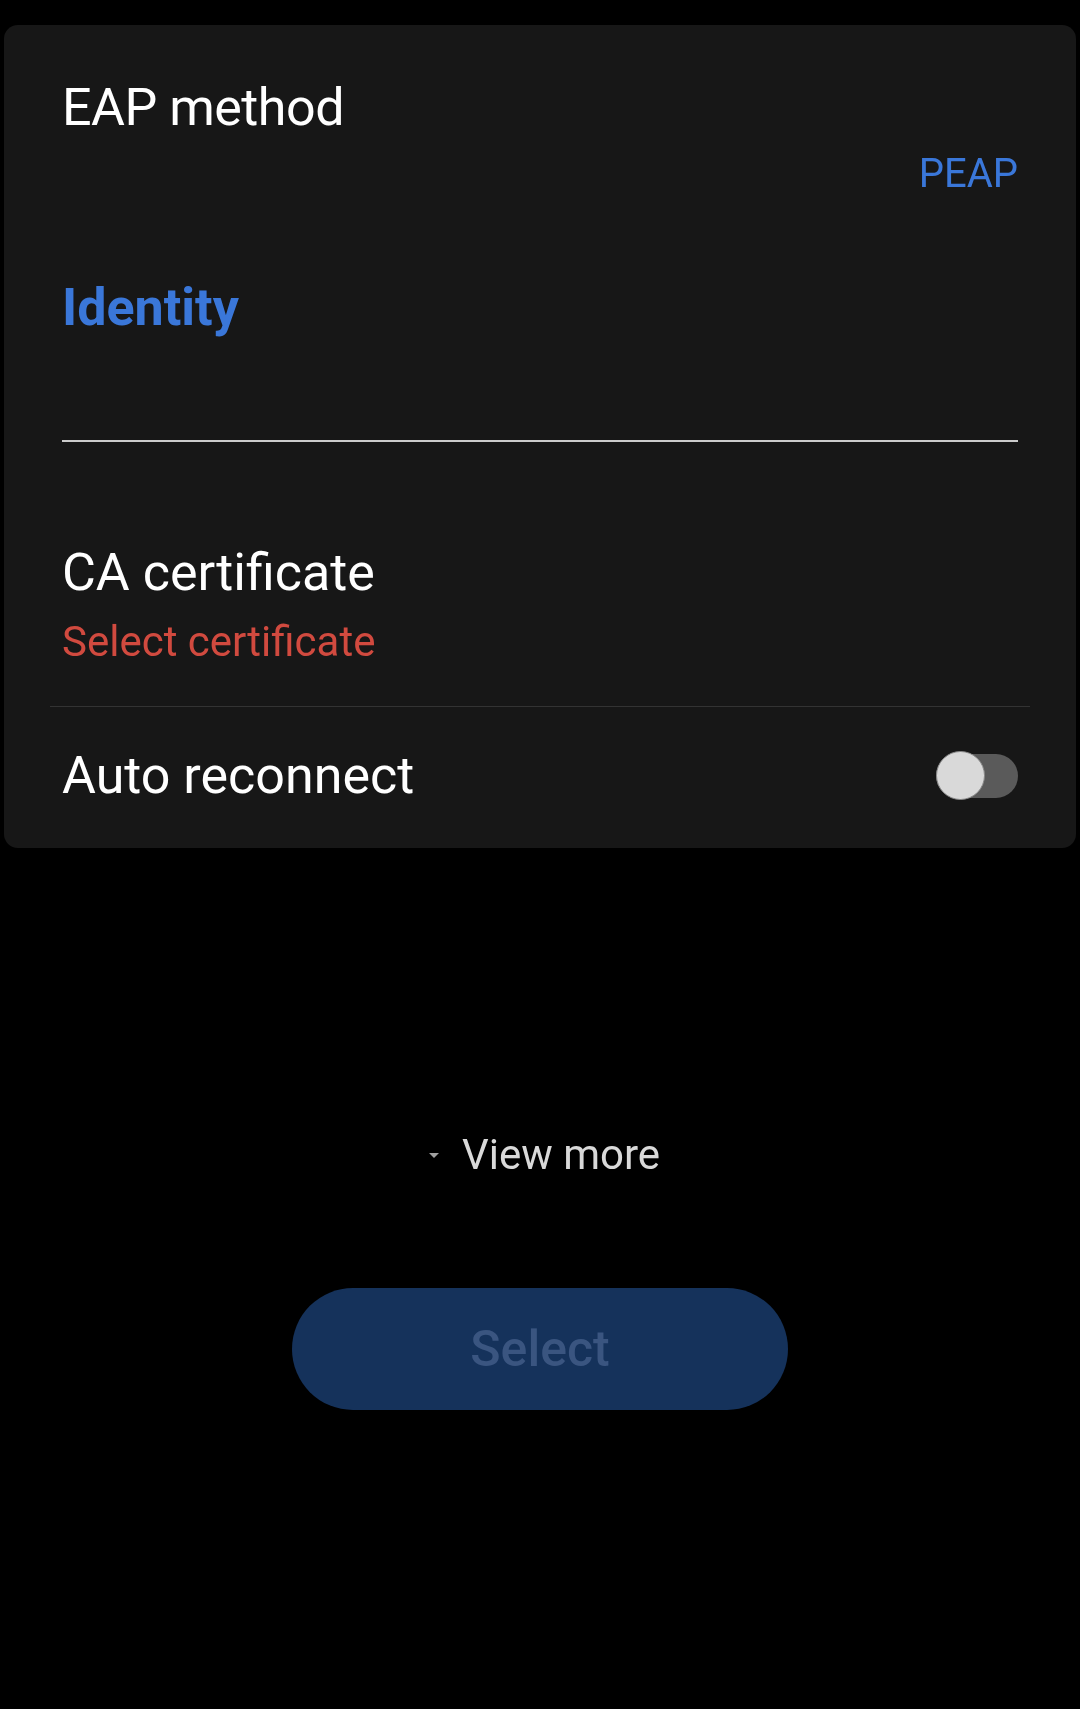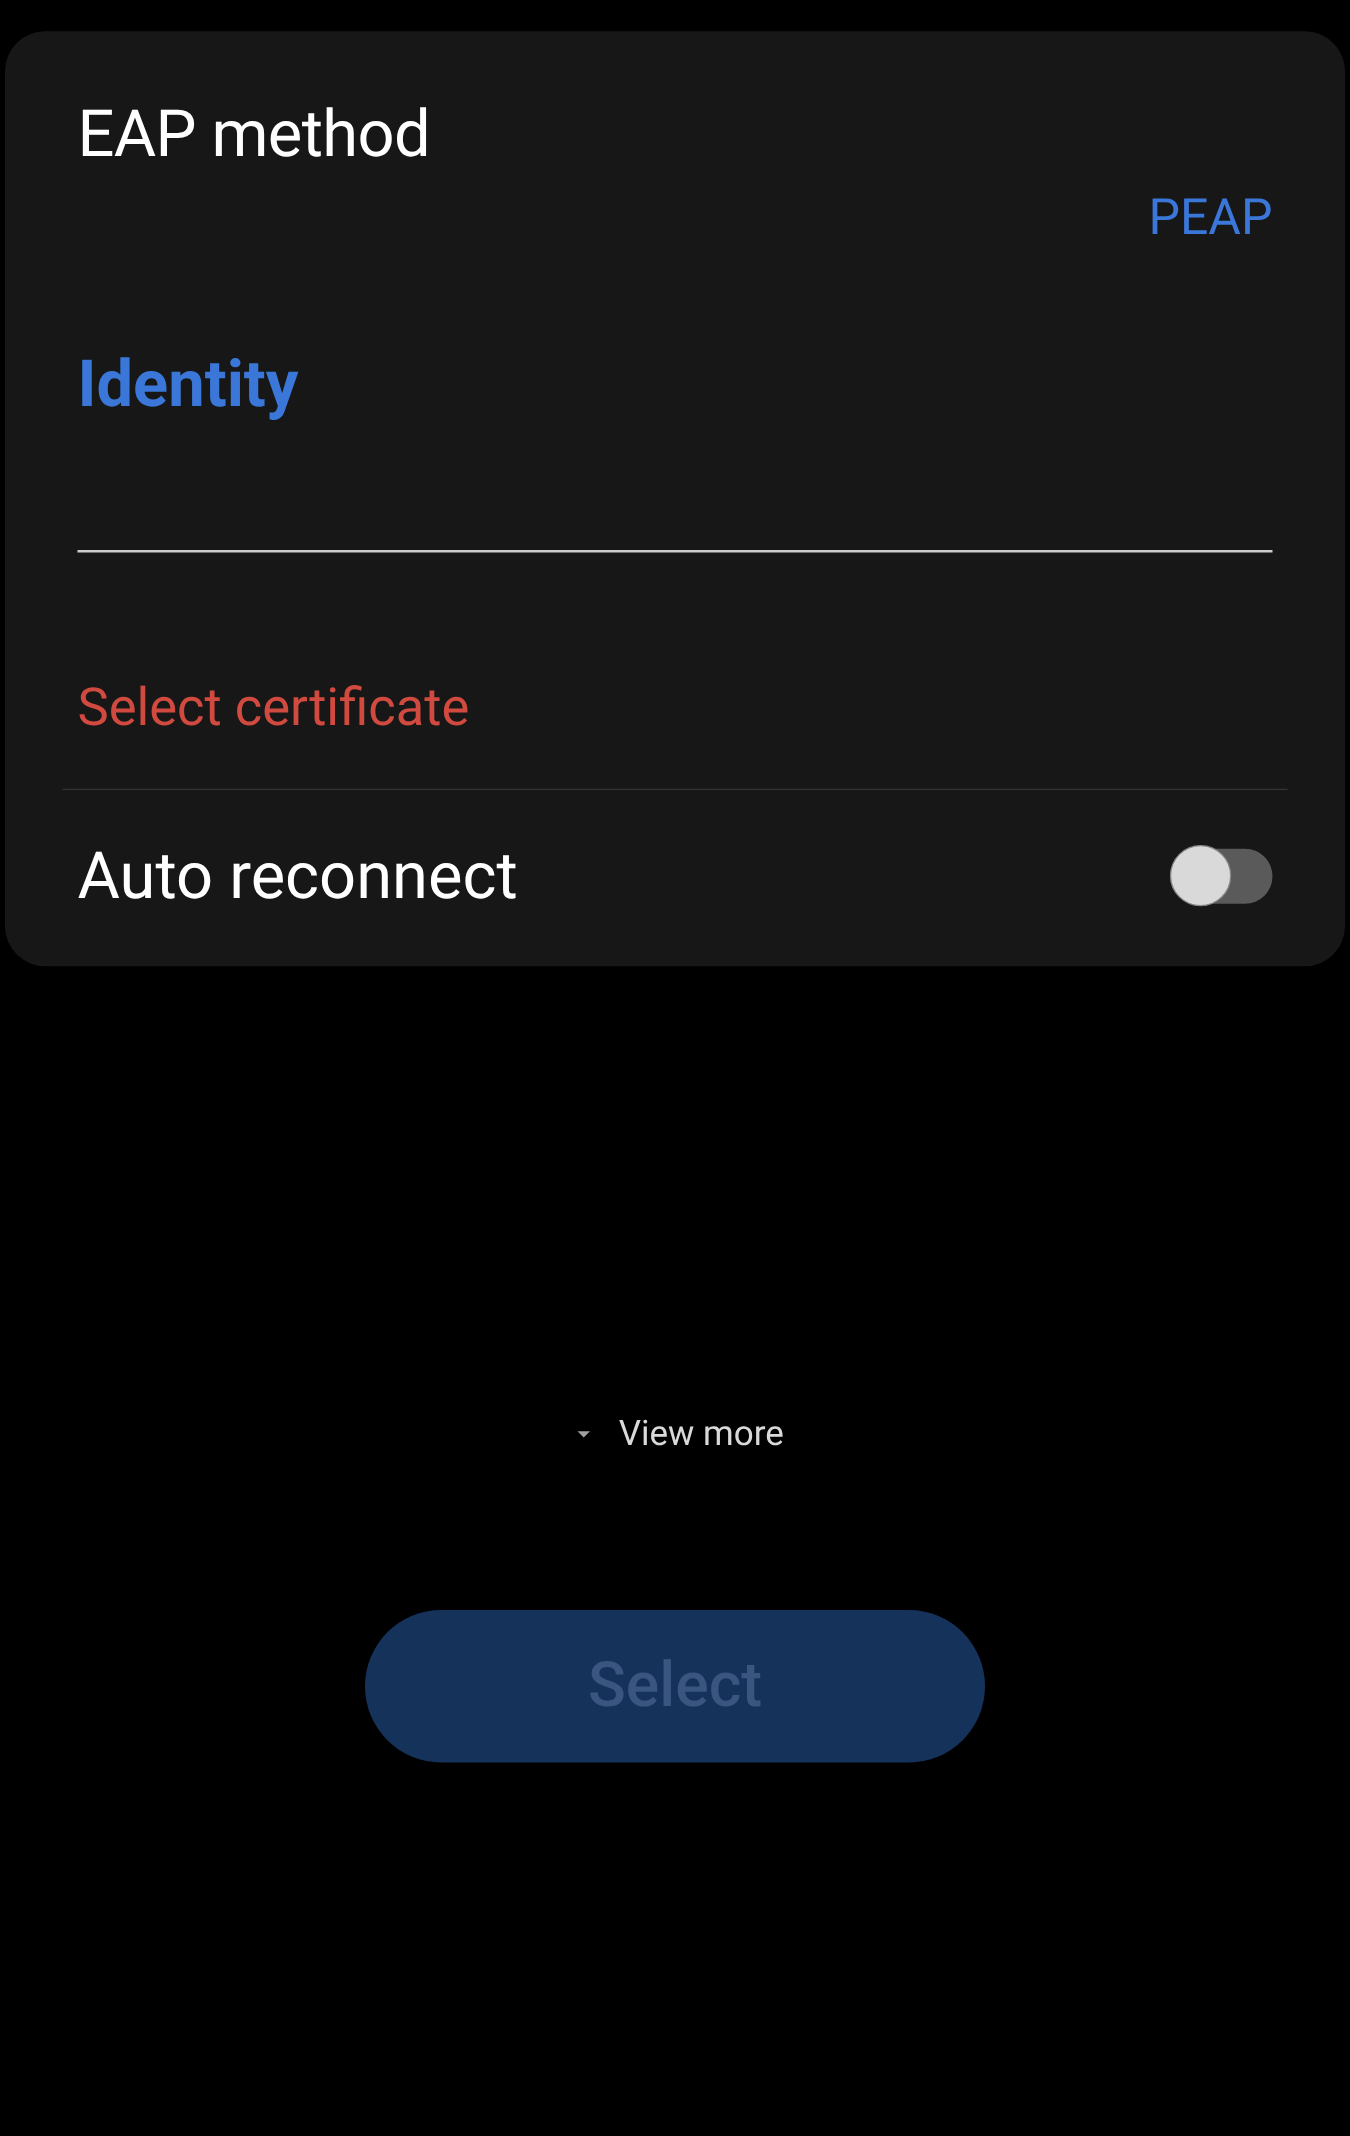--- a/index.html
+++ b/index.html
@@ -13,21 +13,21 @@
       background: #000000;
       font-family: -apple-system, BlinkMacSystemFont, 'Segoe UI', Roboto, sans-serif;
       overflow: hidden;
     }
     .dialog {
       position: absolute;
       top: 25px;
       left: 4px;
       right: 4px;
       background: #171717;
-      border-radius: 32px;
+      border-radius: 14px;
       padding-left: 58px;
       padding-right: 58px;
       padding-top: 52px;
       padding-bottom: 0;
     }
     .section-title {
       color: #ffffff;
       font-size: 52px;
       font-weight: 400;
       letter-spacing: -0.5px;
@@ -145,21 +145,21 @@
       height: 28px;
       display: flex;
       align-items: center;
       justify-content: center;
     }
     .chevron-down svg {
       fill: #a0a0a0;
     }
     .view-more-label {
       color: #d9d9d9;
-      font-size: 28px;
+      font-size: 42px;
       font-weight: 400;
     }
     .connect-button {
       display: flex;
       align-items: center;
       justify-content: center;
       width: 496px;
       height: 122px;
       margin: 92px auto 0 auto;
       background: #15325b;
@@ -183,20 +183,21 @@
 
   <div class="field-group">
     <div class="field-label">Identity</div>
     <div class="input-row bright">
       <input type="text" class="text-input" value="" style="">
     </div>
   </div>
 
 
   <div class="cert-section">
+    <div class="cert-title">CA certificate</div>
     <div class="cert-value">Select certificate</div>
   </div>
 
   <div class="toggle-section">
     <div class="toggle-label">Auto reconnect</div>
     <div class="toggle">
       <div class="toggle-thumb"></div>
     </div>
   </div>
 </div>

